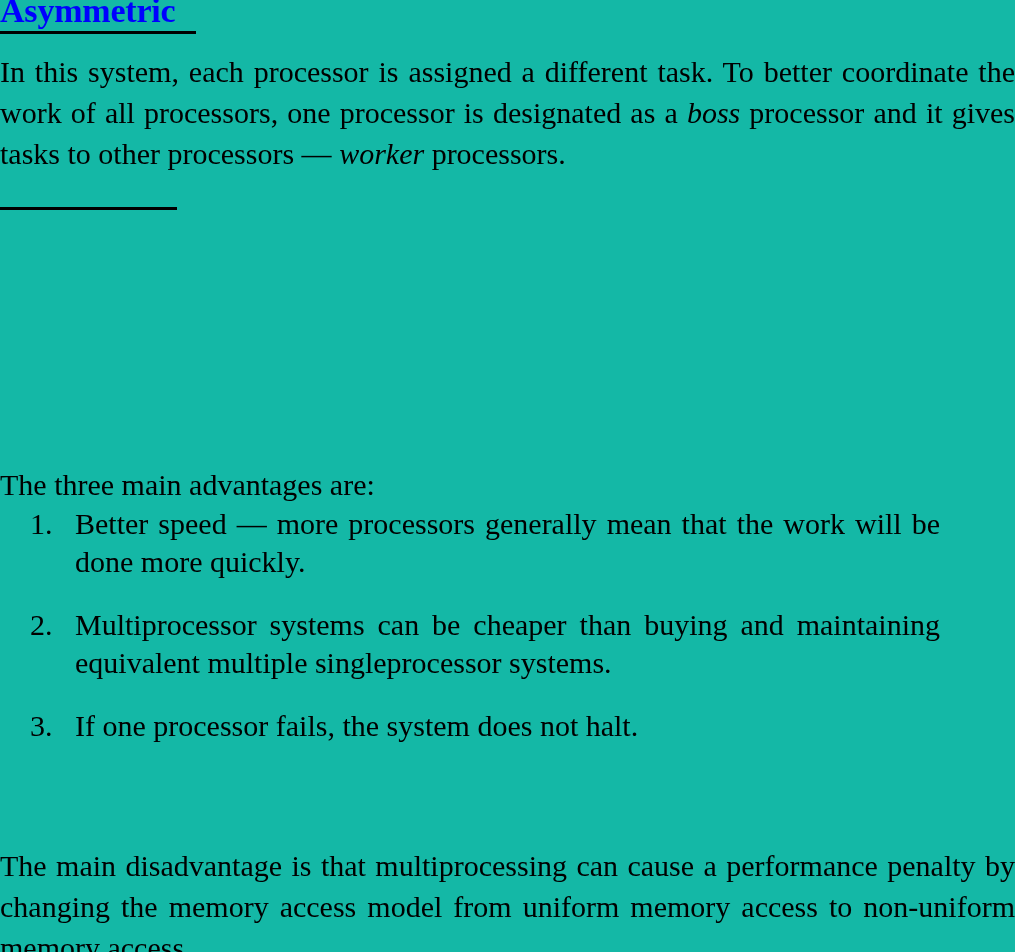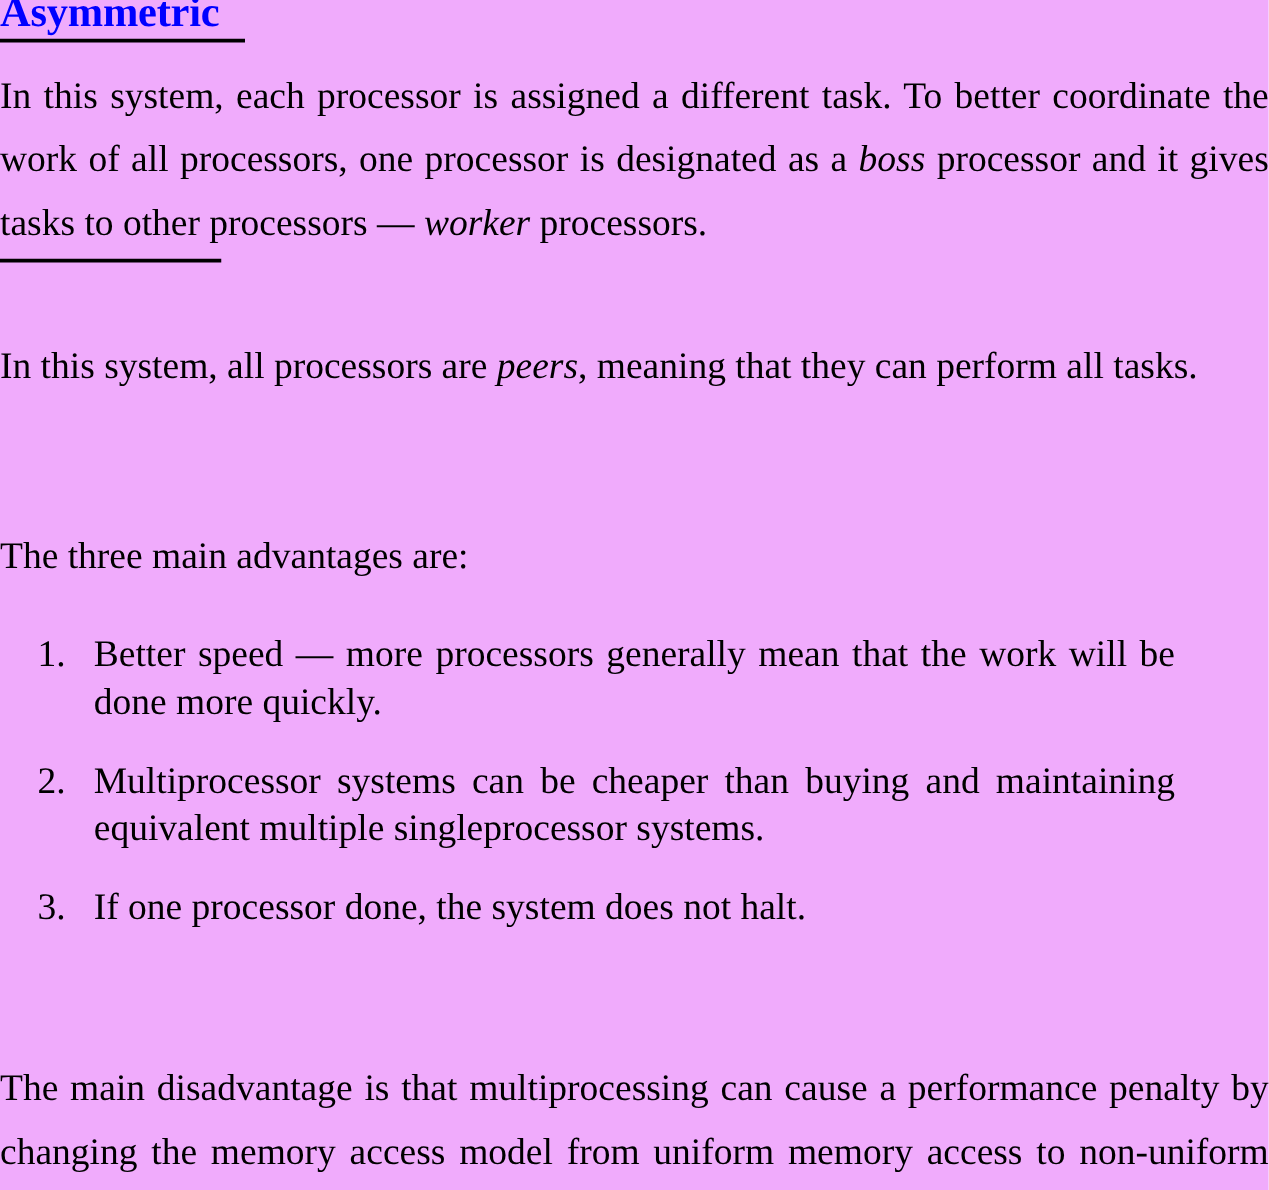--- a/index.html
+++ b/index.html
@@ -13,21 +13,21 @@
     height: 952px;
     overflow: hidden;
     font-family: "Liberation Serif", "DejaVu Serif", serif;
     color: #000000;
   }
 
   .page {
     position: relative;
     width: 1015px;
     height: 952px;
-    background: #f0abfc;
+    background: #14b8a6;
   }
 
   
   .heading {
     color: #0000ff;
     font-weight: bold;
     font-size: 34px;
     line-height: 34px;
     letter-spacing: -0.2px;
     display: block;
@@ -43,21 +43,21 @@
     background: #000000;
     margin-top: 3px;
   }
 
   
   .para {
     position: absolute;
     left: 0;
     width: 1015px;
     font-size: 30px;
-    line-height: 51px;
+    line-height: 41px;
     text-align: justify;
     text-align-last: left;
     -webkit-hyphens: none;
     hyphens: none;
     word-spacing: 0px;
   }
 
   i, .it {
     font-style: italic;
   }
@@ -103,44 +103,41 @@
   </div>
 
   <div class="para" style="top:51px;">
     <span>In this system, each processor is assigned a different task. To better coordinate the work of all processors, one processor is designated as a </span><i>boss</i><span> processor and it gives tasks to other processors — </span><i>worker</i><span> processors.</span>
   </div>
 
   <div class="heading-block" style="top:204px; width:177px;">
     <span class="heading-rule"></span>
   </div>
 
-  <div class="para" style="top:267px;">
-    <span>In this system, all processors are </span><i>peers</i><span>, meaning that they can perform all tasks.</span>
-  </div>
 
 
-  <div class="para" style="top:419px; text-align:left;">
+  <div class="para" style="top:464px; text-align:left;">
     <span>The three main advantages are:</span>
   </div>
 
   <div class="list" style="top:505px;">
 
     <div class="list-item" style="margin-bottom:26px;">
       <span class="list-marker">1.</span>
       <span class="list-body">Better speed — more processors generally mean that the work will be done more quickly.</span>
     </div>
 
     <div class="list-item" style="margin-bottom:26px;">
       <span class="list-marker">2.</span>
       <span class="list-body">Multiprocessor systems can be cheaper than buying and maintaining equivalent multiple singleprocessor systems.</span>
     </div>
 
     <div class="list-item" style="text-align:left;">
       <span class="list-marker">3.</span>
-      <span class="list-body">If one processor done, the system does not halt.</span>
+      <span class="list-body">If one processor fails, the system does not halt.</span>
     </div>
 
   </div>
 
 
   <div class="para" style="top:845px;">
     <span>The main disadvantage is that multiprocessing can cause a performance penalty by changing the memory access model from uniform memory access to non-uniform memory access.</span>
   </div>
 
 </div>

